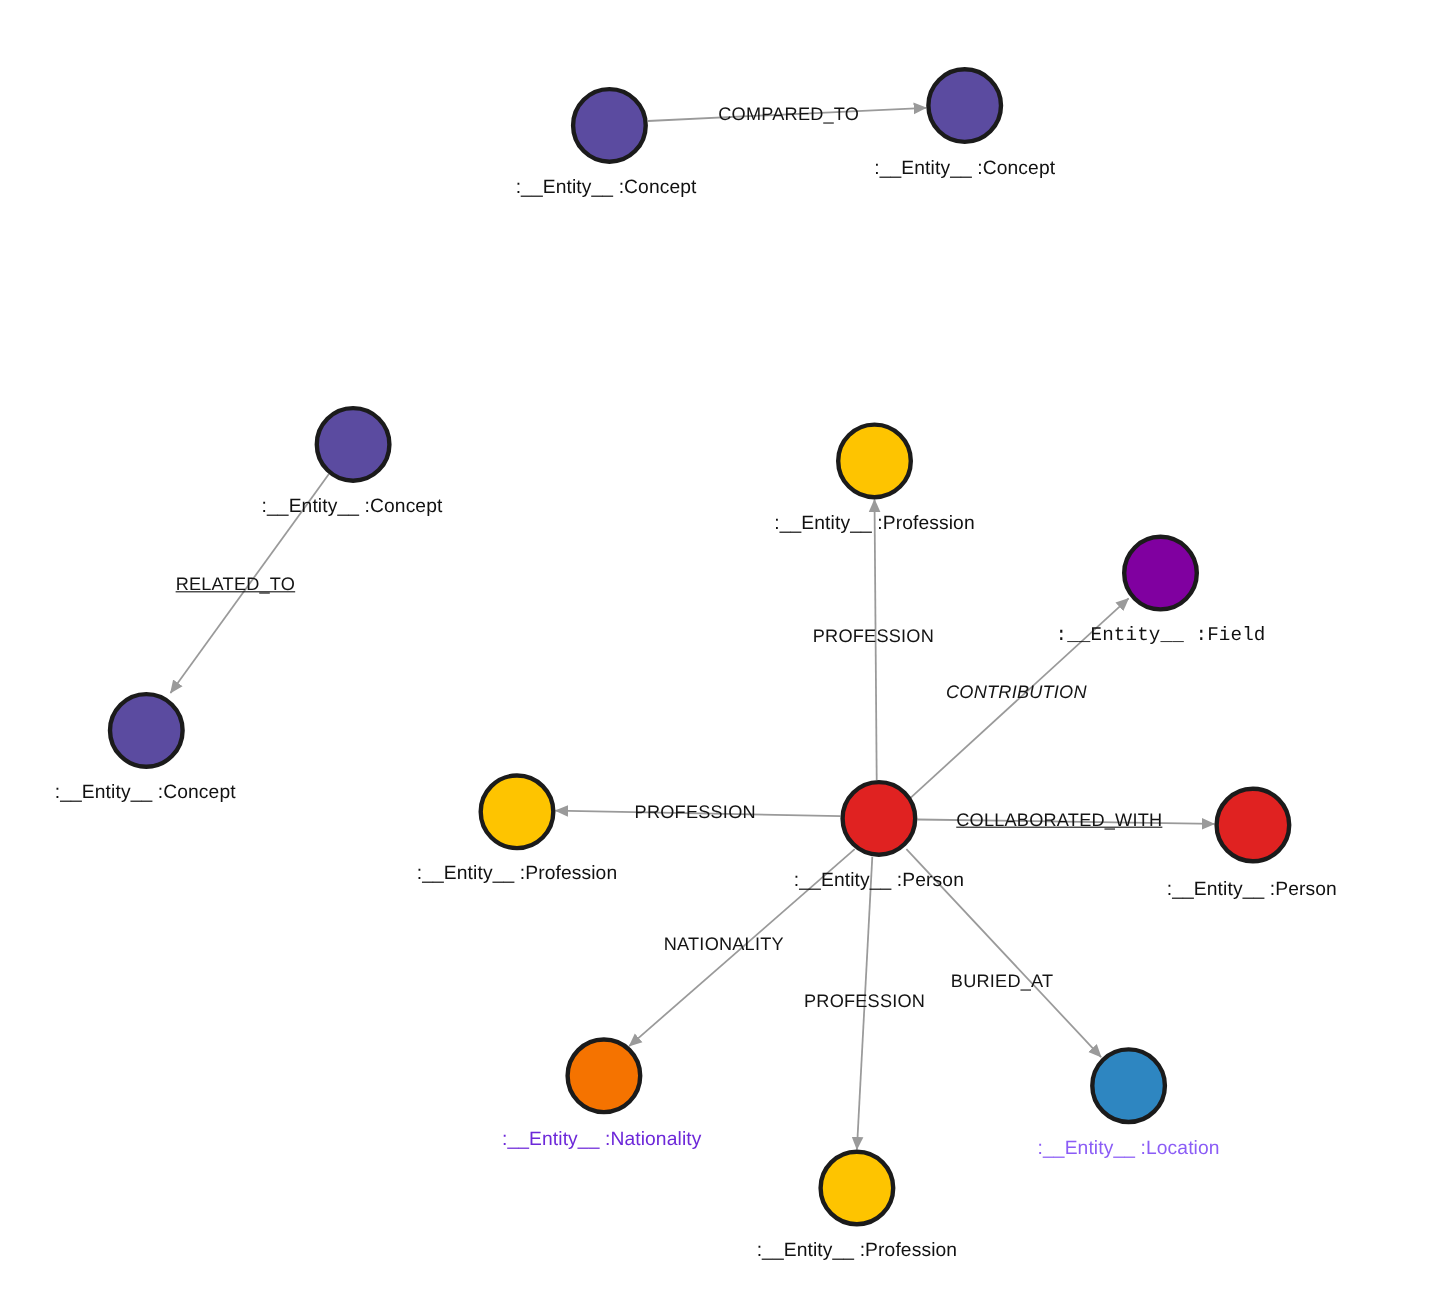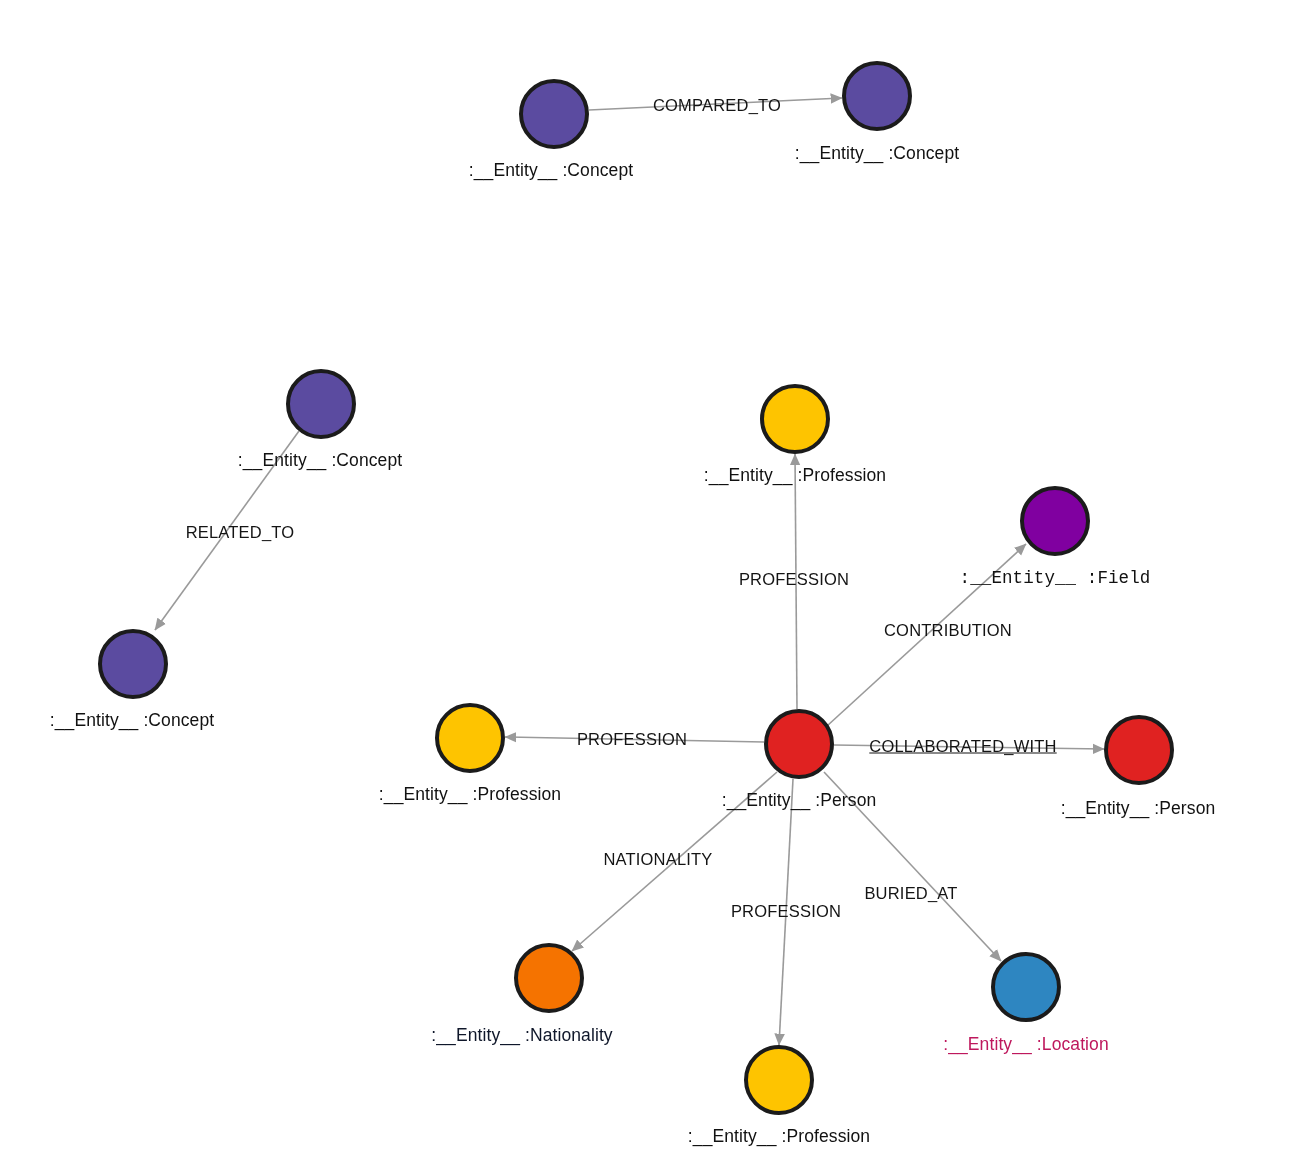--- a/index.html
+++ b/index.html
@@ -85,35 +85,35 @@
       <div class="graph-node" style="left: 1055px; top: 521px; width: 70px; height: 70px; background: rgb(128, 0, 160); border-color: rgb(27, 27, 27); border-width: 4px;"></div>
       <div class="graph-node" style="left: 470px; top: 738px; width: 70px; height: 70px; background: rgb(254, 196, 0); border-color: rgb(27, 27, 27); border-width: 4px;"></div>
       <div class="graph-node" style="left: 799px; top: 744px; width: 70px; height: 70px; background: rgb(224, 34, 33); border-color: rgb(27, 27, 27); border-width: 4px;"></div>
       <div class="graph-node" style="left: 1139px; top: 750px; width: 70px; height: 70px; background: rgb(224, 34, 33); border-color: rgb(27, 27, 27); border-width: 4px;"></div>
       <div class="graph-node" style="left: 549px; top: 978px; width: 70px; height: 70px; background: rgb(245, 115, 0); border-color: rgb(27, 27, 27); border-width: 4px;"></div>
       <div class="graph-node" style="left: 1026px; top: 987px; width: 70px; height: 70px; background: rgb(46, 134, 193); border-color: rgb(27, 27, 27); border-width: 4px;"></div>
       <div class="graph-node" style="left: 779px; top: 1080px; width: 70px; height: 70px; background: rgb(254, 196, 0); border-color: rgb(27, 27, 27); border-width: 4px;"></div>
     </div>
   <div id="caption-layer">
       <div class="edge-caption" style="left: 717px; top: 105px;">COMPARED_TO</div>
-      <div class="edge-caption" style="left: 240px; top: 532px;">RELATED_TO</div>
+      <div class="edge-caption" style="left: 214px; top: 532px; text-decoration: underline;">RELATED_TO</div>
       <div class="edge-caption" style="left: 794px; top: 579px;">PROFESSION</div>
-      <div class="edge-caption" style="left: 948px; top: 630px;">CONTRIBUTION</div>
+      <div class="edge-caption" style="left: 924px; top: 630px; font-style: italic;">CONTRIBUTION</div>
       <div class="edge-caption" style="left: 632px; top: 739px;">PROFESSION</div>
       <div class="edge-caption" style="left: 963px; top: 746px; text-decoration: underline;">COLLABORATED_WITH</div>
       <div class="edge-caption" style="left: 658px; top: 859px;">NATIONALITY</div>
       <div class="edge-caption" style="left: 786px; top: 911px;">PROFESSION</div>
       <div class="edge-caption" style="left: 911px; top: 865px; margin-top: 28px;">BURIED_AT</div>
       <div class="node-caption" style="left: 551px; top: 170px; color: rgb(17, 17, 17);">:__Entity__ :Concept</div>
       <div class="node-caption" style="left: 877px; top: 153px; color: rgb(17, 17, 17);">:__Entity__ :Concept</div>
       <div class="node-caption" style="left: 320px; top: 460px; color: rgb(17, 17, 17);">:__Entity__ :Concept</div>
       <div class="node-caption" style="left: 132px; top: 720px; color: rgb(17, 17, 17);">:__Entity__ :Concept</div>
       <div class="node-caption" style="left: 795px; top: 475px; color: rgb(17, 17, 17);">:__Entity__ :Profession</div>
       <div class="node-caption" style="left: 1055px; top: 578px; color: rgb(17, 17, 17); font-family: Liberation Mono, monospace;">:__Entity__ :Field</div>
       <div class="node-caption" style="left: 470px; top: 794px; color: rgb(17, 17, 17);">:__Entity__ :Profession</div>
       <div class="node-caption" style="left: 799px; top: 800px; color: rgb(17, 17, 17);">:__Entity__ :Person</div>
       <div class="node-caption" style="left: 1138px; top: 808px; color: rgb(17, 17, 17);">:__Entity__ :Person</div>
-      <div class="node-caption" style="left: 522px; top: 1035px; color: #0f172a;">:__Entity__ :Nationality</div>
-      <div class="node-caption" style="left: 1026px; top: 1044px; color: #be185d;">:__Entity__ :Location</div>
+      <div class="node-caption" style="left: 547px; top: 1035px; color: #6d28d9;">:__Entity__ :Nationality</div>
+      <div class="node-caption" style="left: 1026px; top: 1044px; color: #8b5cf6;">:__Entity__ :Location</div>
       <div class="node-caption" style="left: 779px; top: 1136px; color: rgb(17, 17, 17);">:__Entity__ :Profession</div>
     </div>
 
 </div>
 
 </body></html>

